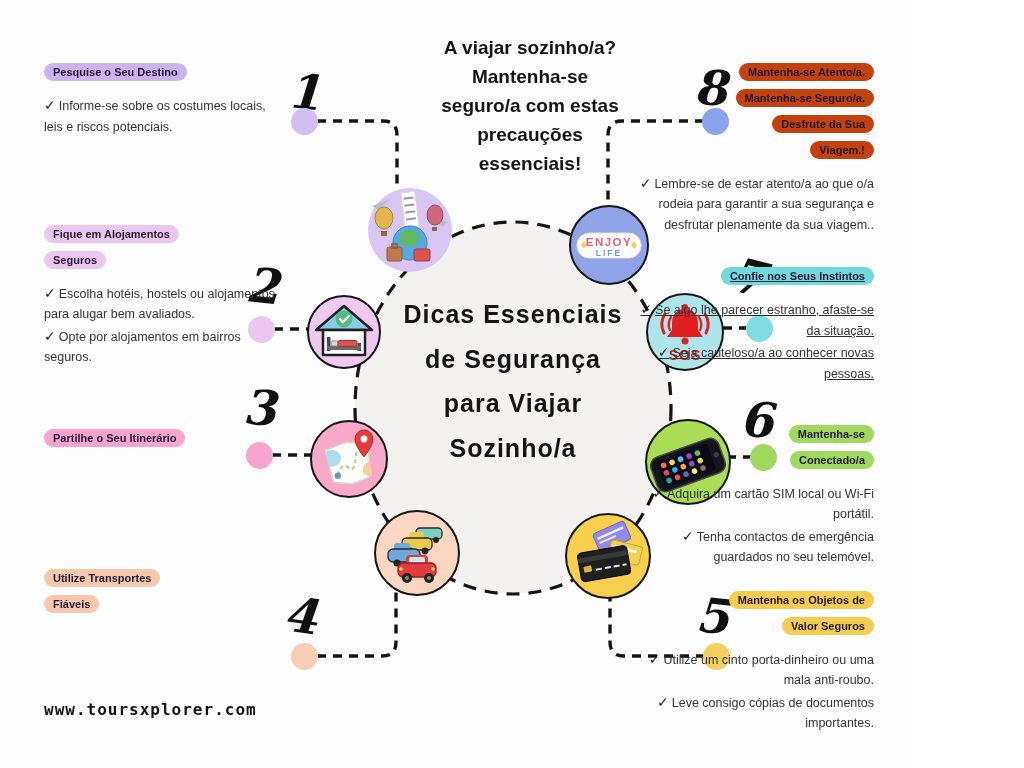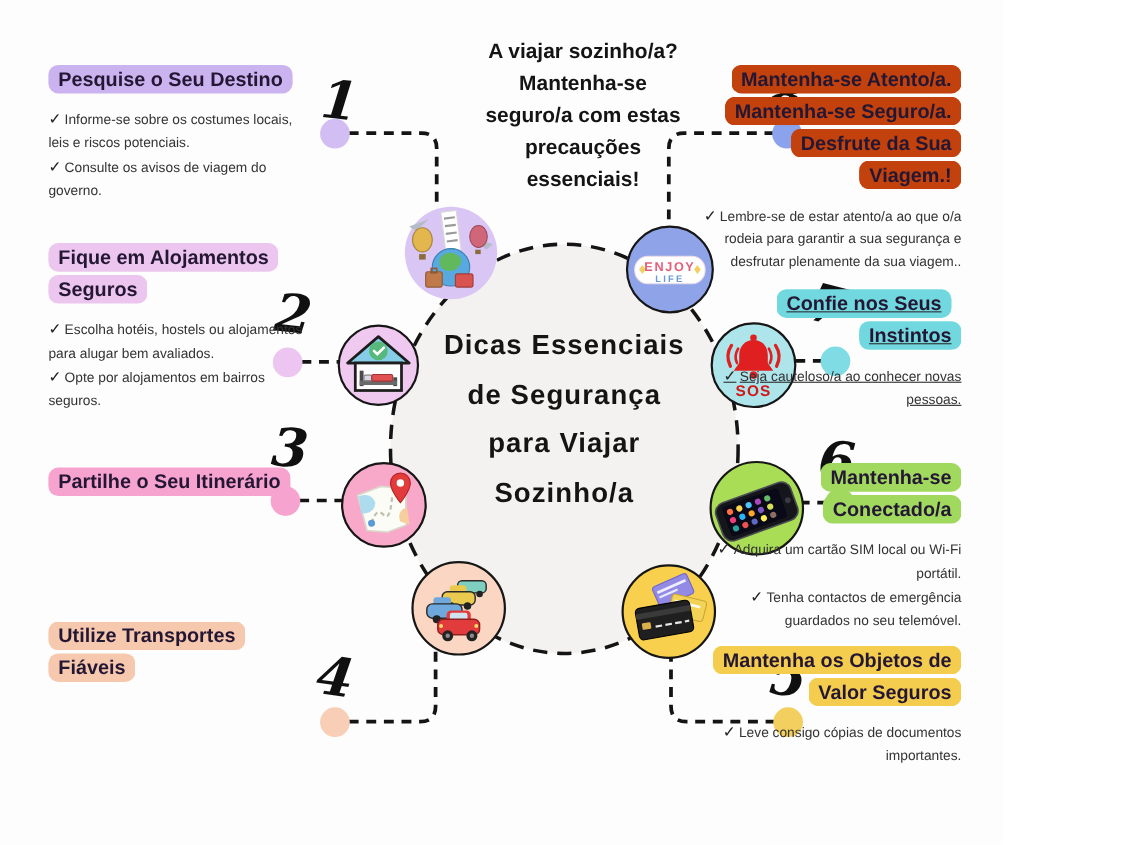--- a/index.html
+++ b/index.html
@@ -15,21 +15,21 @@
   #center-title{position:absolute;left:363px;top:292px;width:300px;text-align:center;
                 font-size:25px;line-height:1.78;font-weight:800;letter-spacing:1px;color:#141414;}
 
   
   #lines{position:absolute;left:0;top:0;width:1024px;height:768px;}
 
   
   .tip{position:absolute;width:236px;}
   .tip .hl{display:inline;background:#ddd;border-radius:9px;padding:3px 9px;
            -webkit-box-decoration-break:clone;box-decoration-break:clone;
-           font-size:18px;line-height:1.62;font-weight:bold;color:#241733;}
+           font-size:11px;line-height:1.62;font-weight:bold;color:#241733;}
   .tip h3{margin:0 0 10px 0;font-size:16px;line-height:1.62;}
   .bullets{font-size:12.5px;line-height:1.62;color:#333;}
   .bullet{margin:0;}
   .check{font-size:14px;color:#222;margin-right:3px;}
   .left{left:44px;text-align:left;}
   .right{right:38px;text-align:right;}
   #tip1{top:58px;}  #tip2{top:220px;} #tip3{top:424px;} #tip4{top:564px;}
   #tip8{top:58px;}  #tip7{top:262px;text-decoration:underline;} #tip6{top:420px;} #tip5{top:586px;}
 
   
@@ -262,21 +262,20 @@
       <polygon points="60,38 63,34 66,38 63,42" fill="#f2cf5e"></polygon>
       <text x="38" y="39" text-anchor="middle" font-size="11.5" font-weight="bold" fill="#e2607a" style="font-family:'Liberation Sans',sans-serif;letter-spacing:1.5px">ENJOY</text>
       <text x="38" y="49" text-anchor="middle" font-size="8.5" font-weight="bold" fill="#6a9bd8" style="font-family:'Liberation Sans',sans-serif;letter-spacing:2px">LIFE</text>
     </svg>
   </div>
 
   <div class="tip left" id="tip1">
     <h3><span class="hl pre" style="background-color: rgb(203, 179, 240);">Pesquise o Seu Destino</span></h3>
     <div class="bullets">
       <div class="bullet"><span class="check">✓</span><span>Informe-se sobre os costumes locais, leis e riscos potenciais.</span></div>
-      <div class="bullet"><span class="check">✓</span><span>Consulte os avisos de viagem do governo.</span></div>
     </div>
   </div>
 
   <div class="tip left" id="tip2">
     <h3><span class="hl pre" style="background-color: rgb(236, 198, 238);">Fique em Alojamentos
 Seguros</span></h3>
     <div class="bullets">
       <div class="bullet"><span class="check">✓</span><span>Escolha hotéis, hostels ou alojamentos para alugar bem avaliados.</span></div>
       <div class="bullet"><span class="check">✓</span><span>Opte por alojamentos em bairros seguros.</span></div>
     </div>
@@ -297,34 +296,37 @@
 Desfrute da Sua
 Viagem.!</span></h3>
     <div class="bullets">
       <div class="bullet"><span class="check">✓</span><span>Lembre-se de estar atento/a ao que o/a rodeia para garantir a sua segurança e desfrutar plenamente da sua viagem..</span></div>
     </div>
   </div>
 
   <div class="tip right" id="tip7">
     <h3><span class="hl pre" style="background-color: rgb(114, 216, 224);">Confie nos Seus Instintos</span></h3>
     <div class="bullets">
+      <div class="bullet"><span class="check">✓</span><span>Se algo lhe parecer estranho, afaste-se da situação.</span></div>
       <div class="bullet"><span class="check">✓</span><span>Seja cauteloso/a ao conhecer novas pessoas.</span></div>
     </div>
   </div>
 
   <div class="tip right" id="tip6">
     <h3><span class="hl pre" style="background-color: rgb(160, 217, 94);">Mantenha-se
 Conectado/a</span></h3>
     <div class="bullets">
       <div class="bullet"><span class="check">✓</span><span>Adquira um cartão SIM local ou Wi-Fi portátil.</span></div>
       <div class="bullet"><span class="check">✓</span><span>Tenha contactos de emergência guardados no seu telemóvel.</span></div>
     </div>
   </div>
 
   <div class="tip right" id="tip5">
     <h3><span class="hl pre" style="background-color: rgb(244, 204, 78);">Mantenha os Objetos de
 Valor Seguros</span></h3>
     <div class="bullets">
+      <div class="bullet"><span class="check">✓</span><span>Utilize um cinto porta-dinheiro ou uma mala anti-roubo.</span></div>
       <div class="bullet"><span class="check">✓</span><span>Leve consigo cópias de documentos importantes.</span></div>
     </div>
   </div>
 
+  <div id="website">www.toursxplorer.com</div>
 </div>
 
 </body></html>

